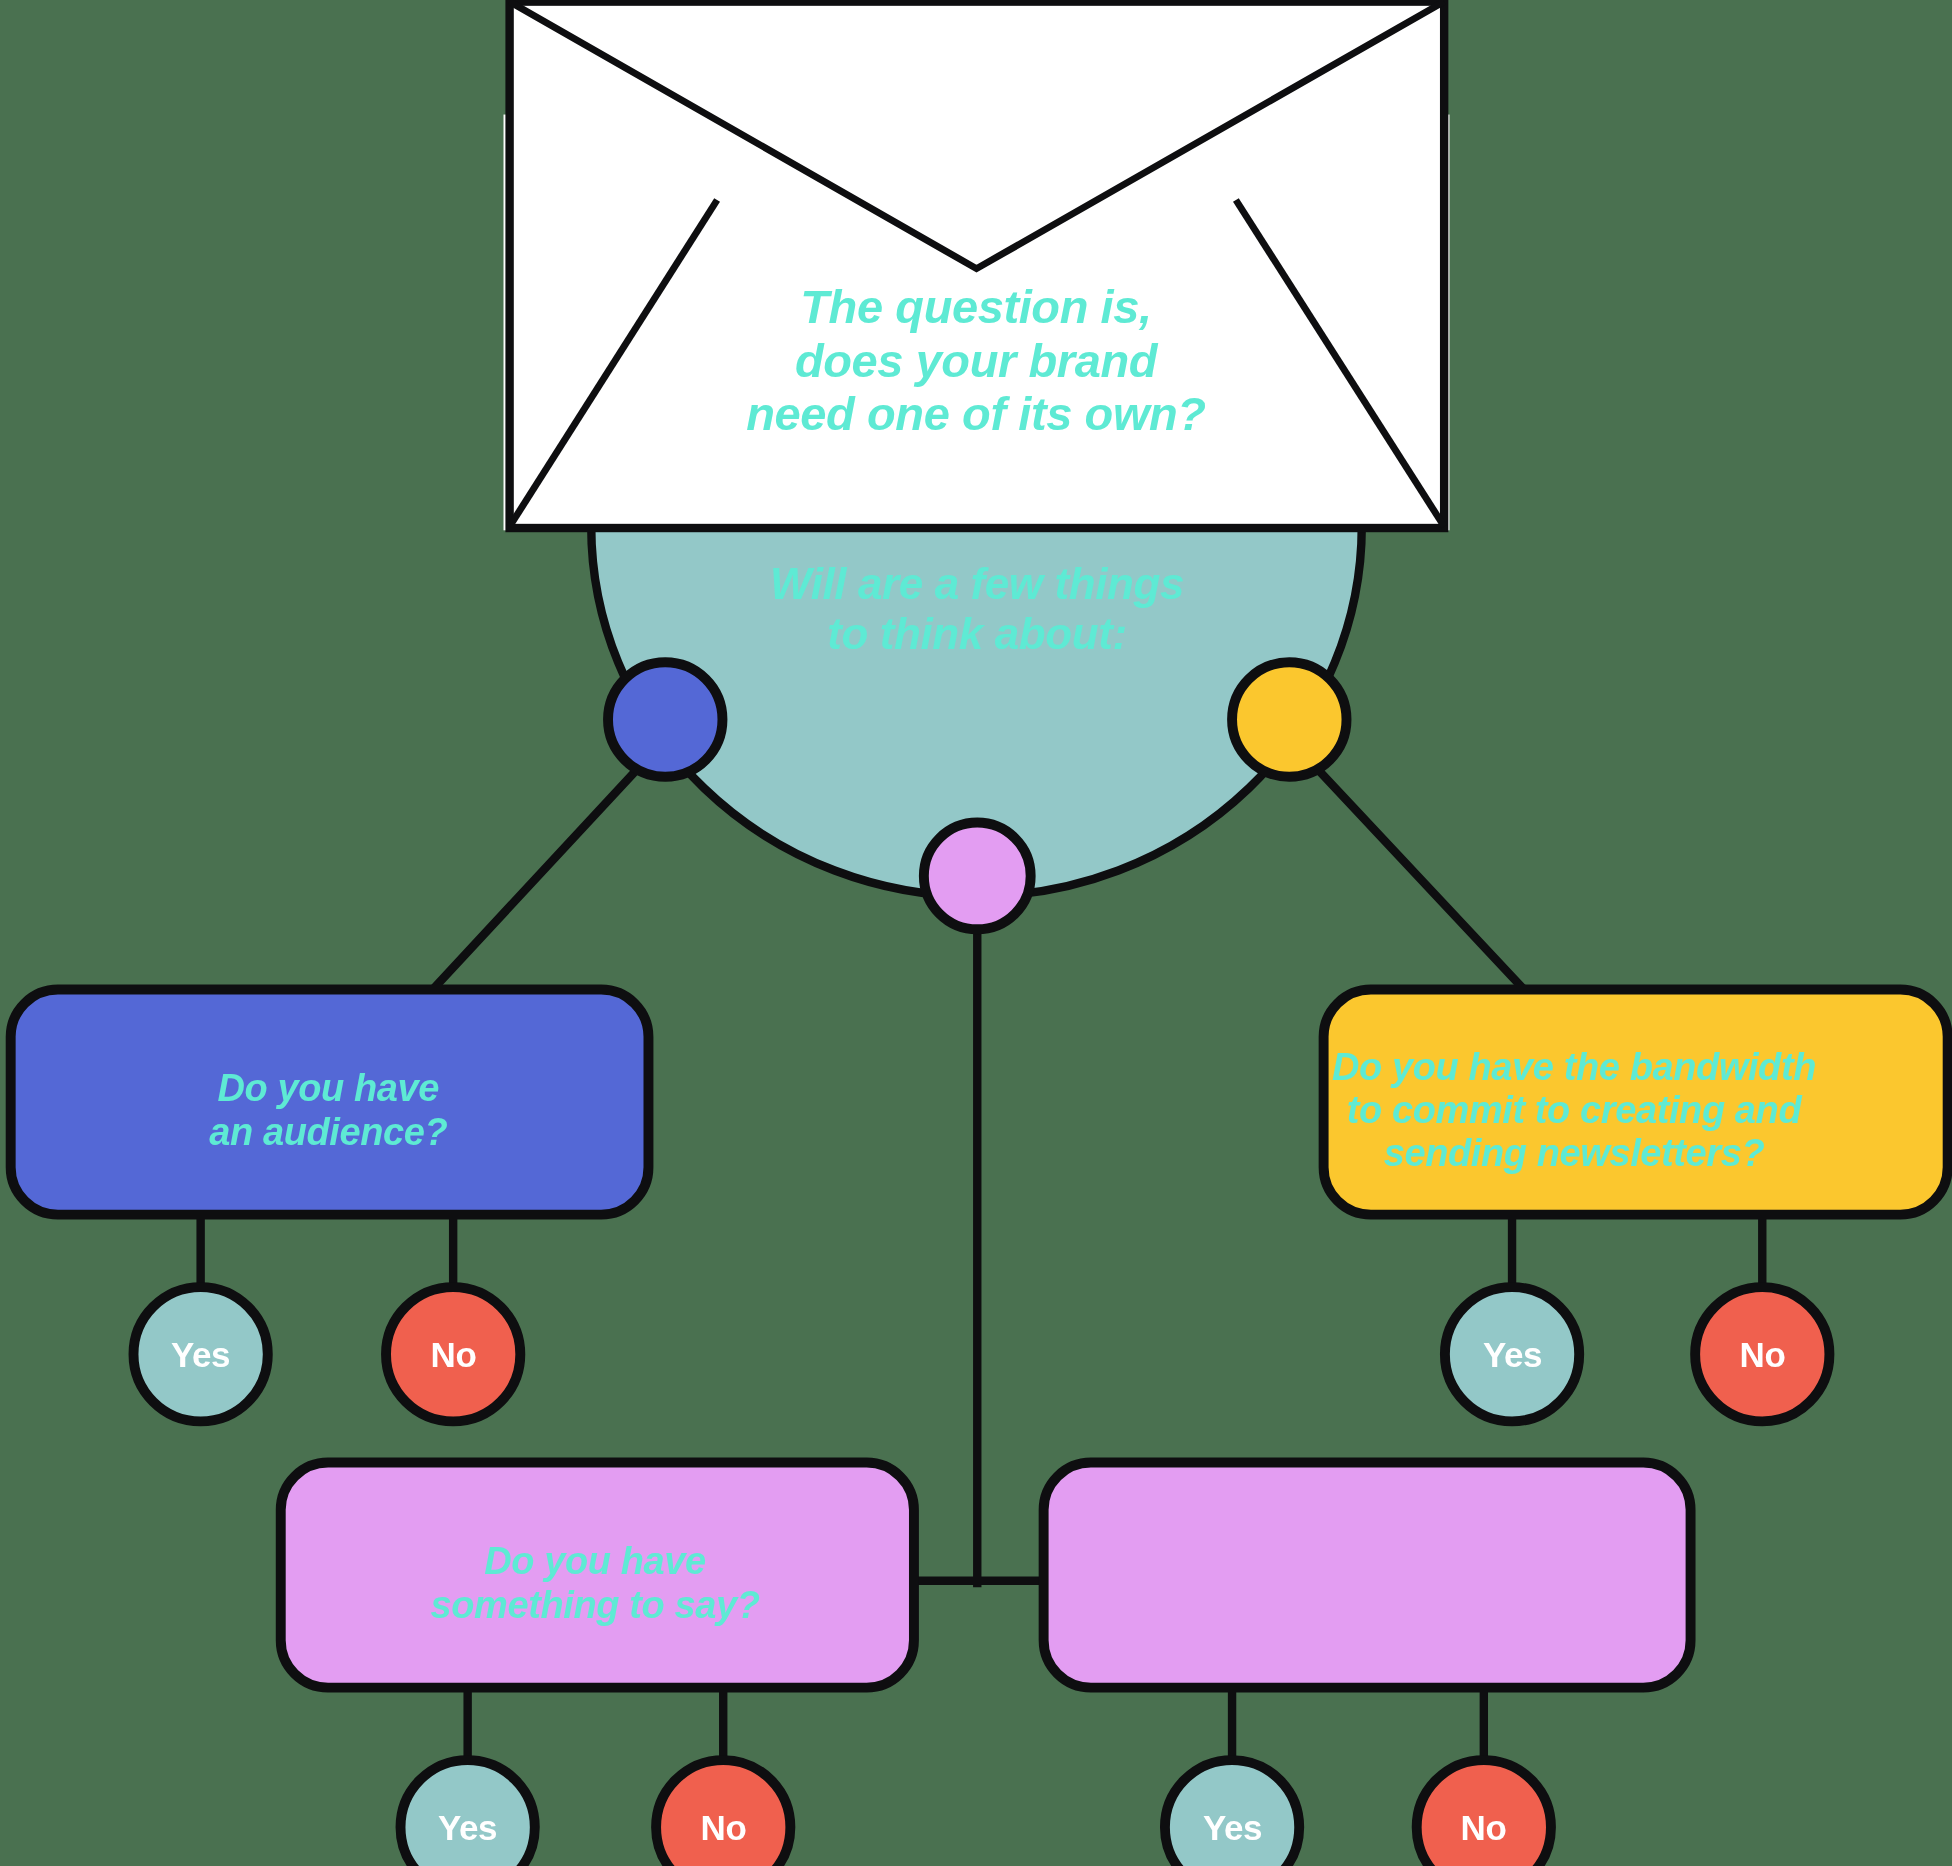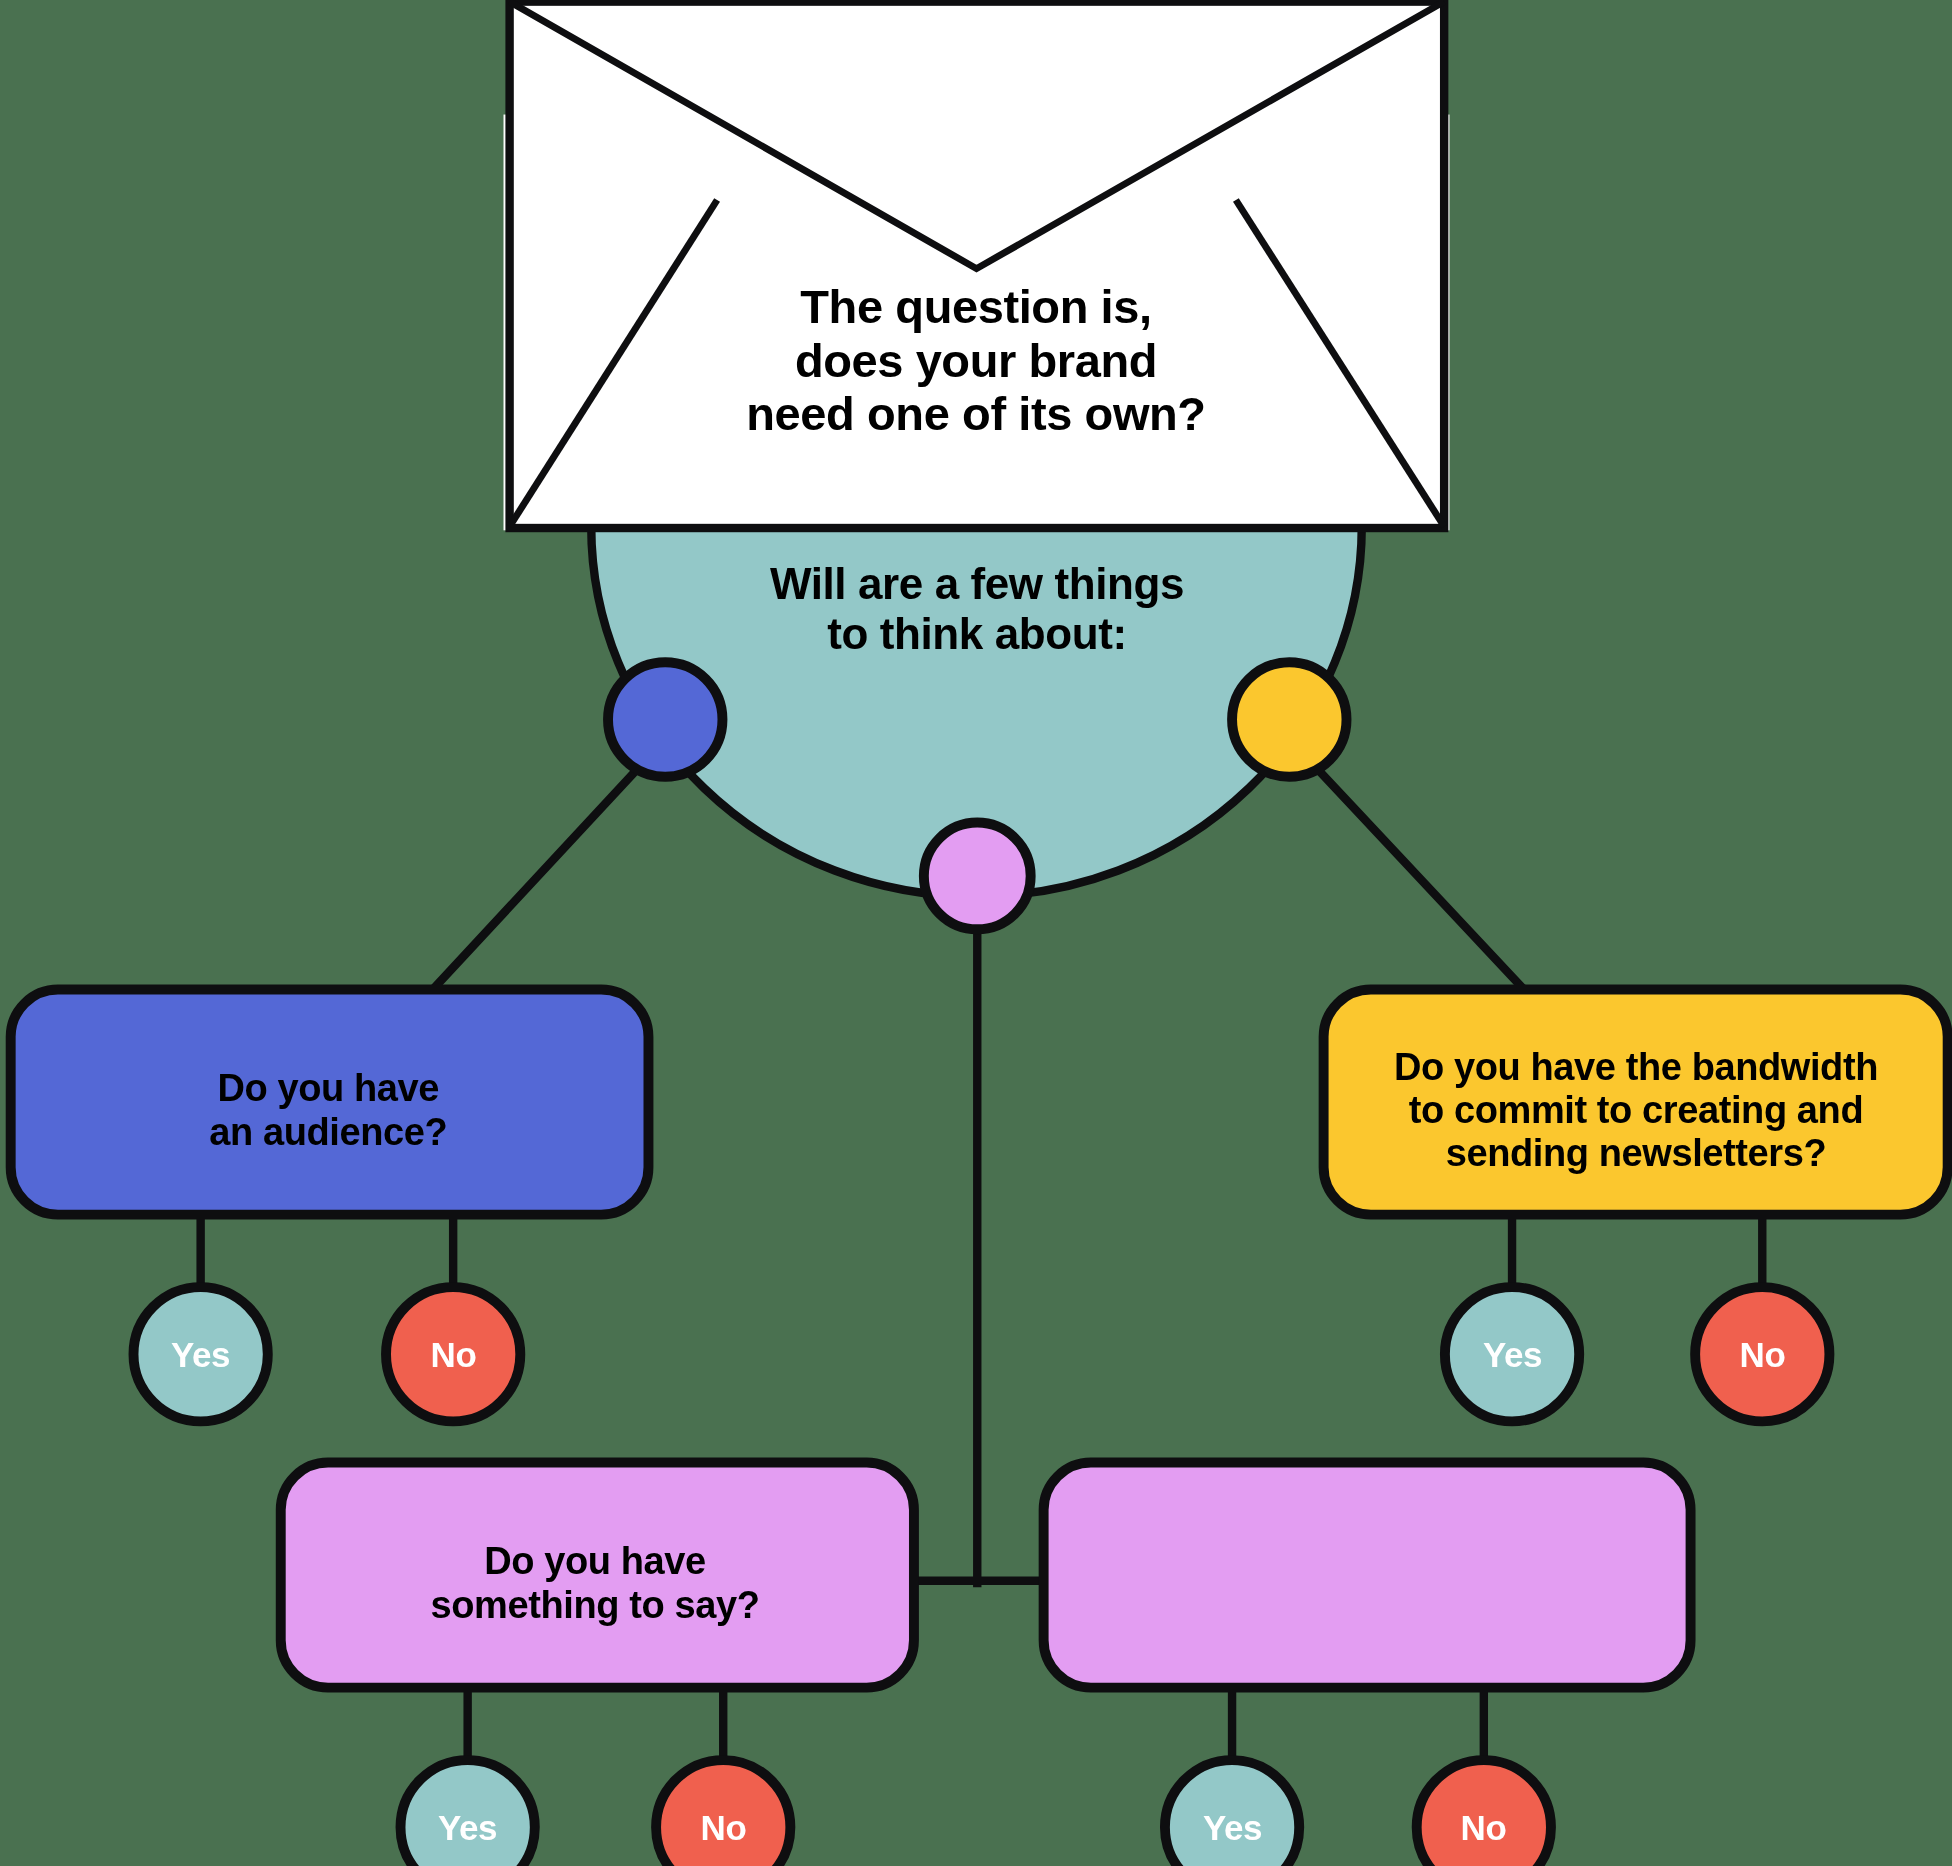--- a/index.html
+++ b/index.html
@@ -21,43 +21,44 @@
     top: 0; left: 0;
     width: 1953px;
     height: 1867px;
   }
   .node-text {
     position: absolute;
     display: flex;
     align-items: center;
     justify-content: center;
     text-align: center;
-    color: #000000;
+    color: #5eead4;
     font-weight: 700;
     line-height: 1.14;
     letter-spacing: -0.4px;
     white-space: pre-line;
     pointer-events: none;
+    font-style: italic;
   }
   
   #envelope-text {
     left: 503px; top: 271px;
     width: 946px; height: 179px;
     font-size: 47px;
   }
   
   #semicircle-text {
     left: 603px; top: 542px;
     width: 748px; height: 134px;
     font-size: 44px;
   }
   
   .box-text { font-size: 38px; }
   #box-audience-text   { left: 15.3px;   top: 1015px; width: 626px;  height: 191px; }
-  #box-bandwidth-text  { left: 1327px; top: 1015px; width: 618px;  height: 191px; }
+  #box-bandwidth-text  { left: 1265px; top: 1015px; width: 618px;  height: 191px; }
   #box-say-text        { left: 282px;  top: 1488px; width: 626px;  height: 191px; }
   #box-value-text      { left: 1045px; top: 1488px; width: 641px;  height: 191px; }
   
   .chip-text {
     position: absolute;
     display: flex;
     align-items: center;
     justify-content: center;
     color: #ffffff;
     font-weight: 700;

